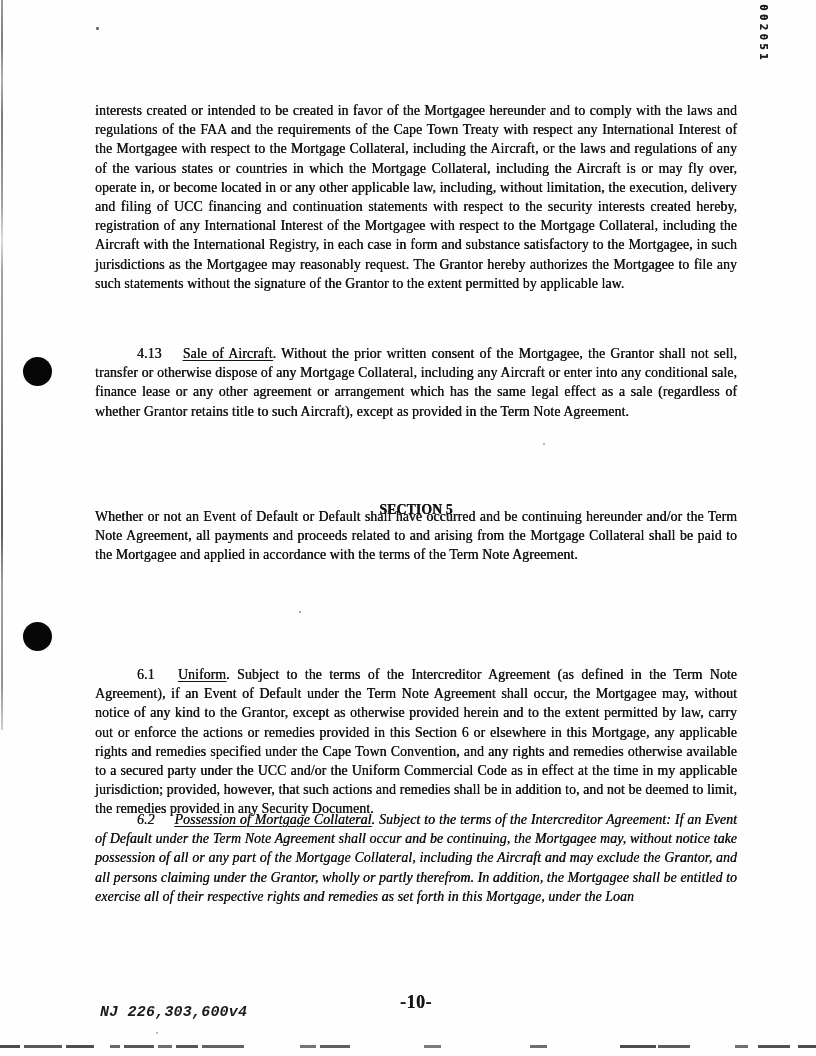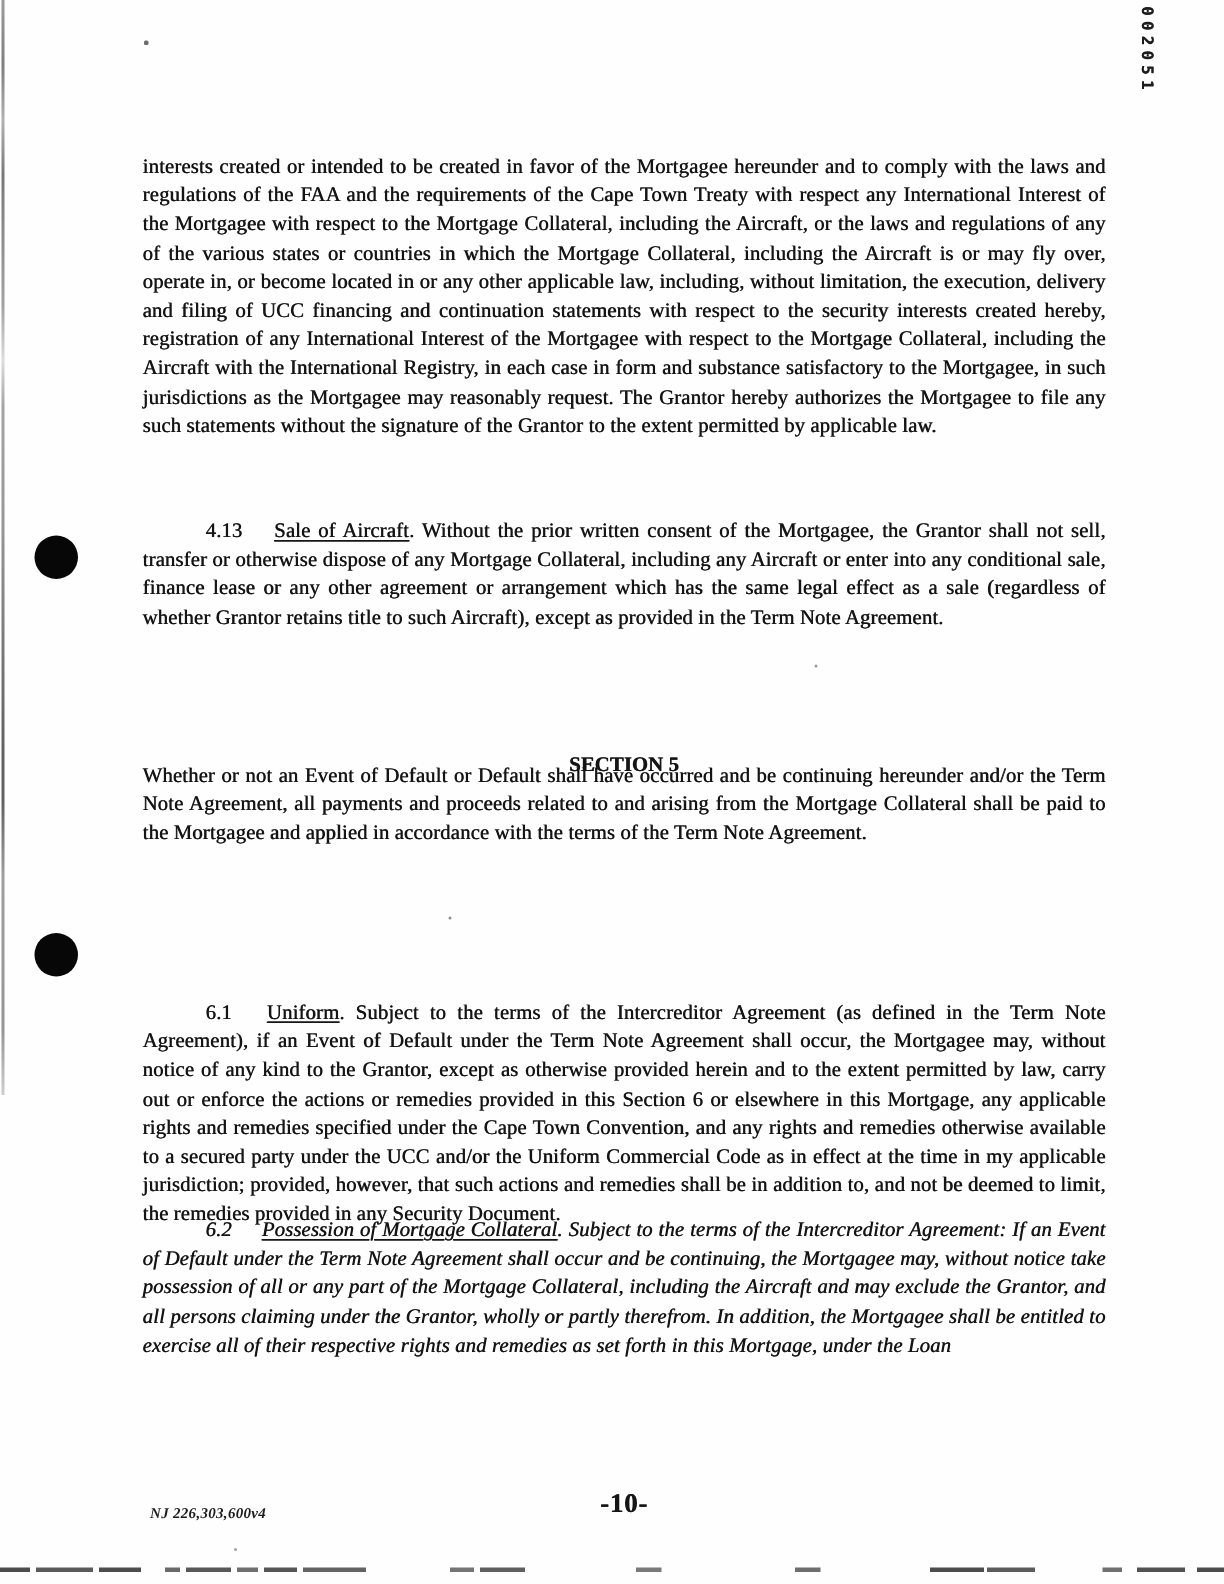--- a/index.html
+++ b/index.html
@@ -25,22 +25,22 @@
   .s6{top:614px;}
   .c61{top:665px;}
   .c62{top:810px;font-style:italic;}
   .page-number{
     position:absolute;top:992px;left:95px;width:642px;text-align:center;text-align-last:center;
     font-size:18px;font-weight:700;letter-spacing:0.5px;
     text-shadow:0.3px 0 0 currentColor;
   }
   .doc-id{
     position:absolute;top:1004px;left:100px;
-    font-family:Liberation Serif, serif;font-style:italic;font-weight:700;
-    font-size:10px;color:#1c1c1c;letter-spacing:0.2px;
+    font-family:Liberation Mono, monospace;font-style:italic;font-weight:700;
+    font-size:15px;color:#1c1c1c;letter-spacing:0.2px;
   }
   .corner-mark{
     position:absolute;left:770px;top:4px;
     transform:rotate(90deg);transform-origin:0 0;
     font-family:"DejaVu Sans Mono",monospace;font-size:10.5px;font-weight:700;
     letter-spacing:3.5px;color:#1d1d1d;white-space:nowrap;
     text-shadow:0.4px 0 0 currentColor;
   }
   .punch-hole{
     position:absolute;left:23px;width:29px;height:29px;border-radius:50%;

